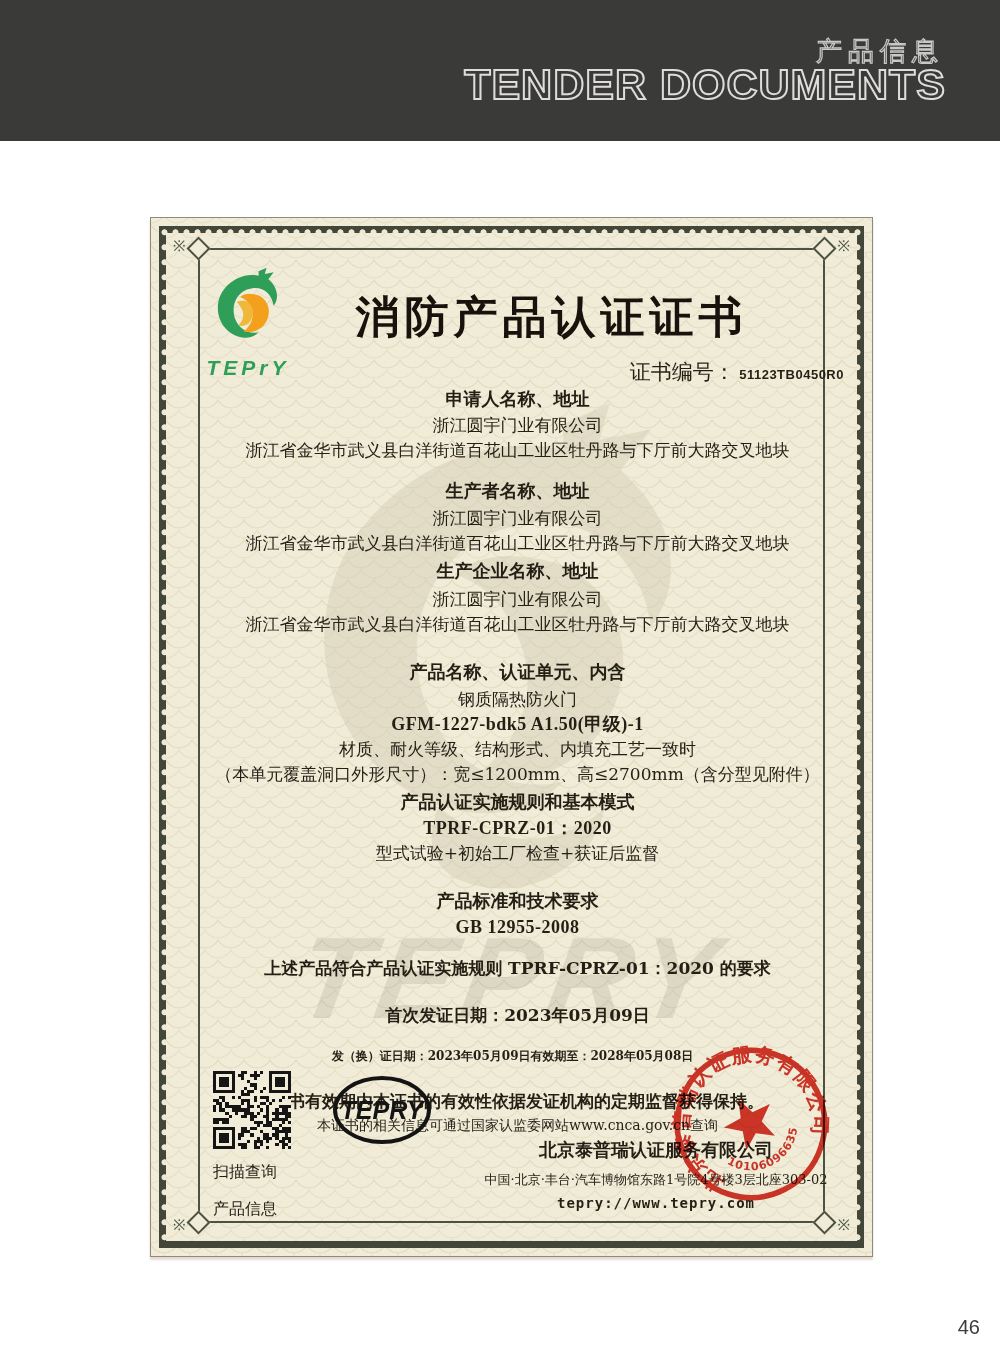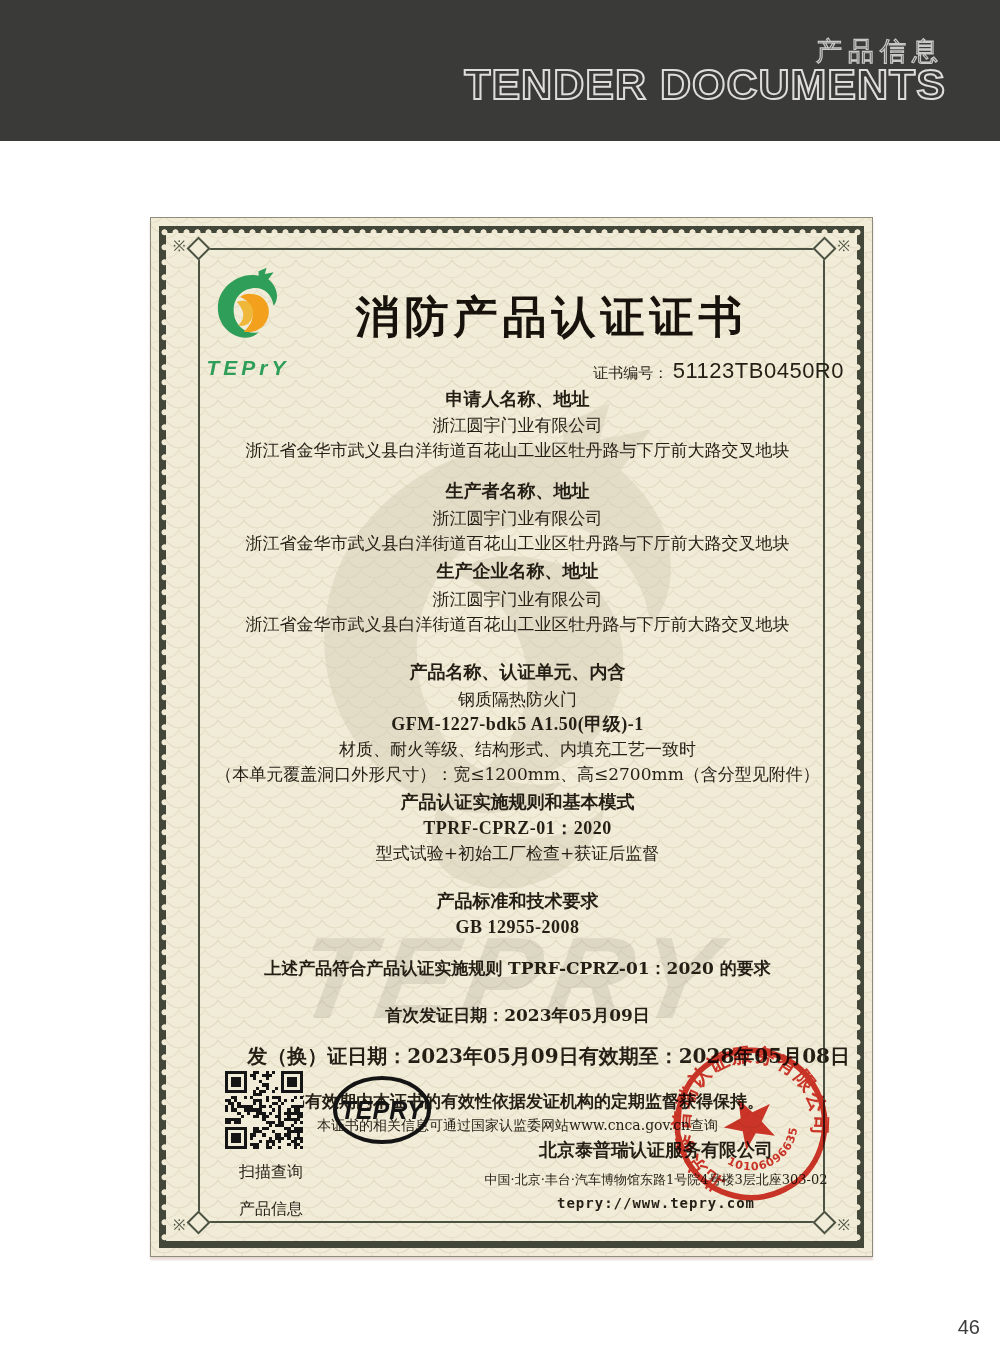--- a/index.html
+++ b/index.html
@@ -68,41 +68,41 @@
   .logo .brand{
     margin-top:2px;color:#2f9e58;font-weight:700;font-style:italic;
     font-size:21px;letter-spacing:4px;font-family:"Liberation Sans", sans-serif;
   }
   .title{
     position:absolute;left:150px;right:70px;top:70px;text-align:center;
     font-size:44px;font-weight:700;letter-spacing:5px;color:#17130c;
     font-family:"DejaVu Serif","Liberation Serif",serif;
   }
   .certno{position:absolute;right:28px;top:140px;white-space:nowrap;}
-  .certno .lbl{font-family:"DejaVu Serif","Liberation Serif",serif;font-size:15px;}
-  .certno .num{font-size:22px;font-weight:400;letter-spacing:.5px;}
+  .certno .lbl{font-family:"DejaVu Serif","Liberation Serif",serif;font-size:21px;}
+  .certno .num{font-size:13px;font-weight:700;letter-spacing:.5px;}
   
   .stack{
     position:absolute;left:28px;right:16px;top:168px;text-align:center;
     font-family:"DejaVu Serif","Liberation Serif",serif;
   }
   .sec-h{font-size:18px;font-weight:700;line-height:25px;}
   .ln{font-size:17px;line-height:25px;}
   .code{font-family:Liberation Serif, serif;font-weight:700;font-size:18px;line-height:25px;letter-spacing:.5px;}
   .mt2{margin-top:2px;}.mt3{margin-top:3px;}.mt4{margin-top:4px;}.mt6{margin-top:15px;}
   .mt8{margin-top:22px;}.mt14{margin-top:22px;}.mt16{margin-top:16px;}.mt20{margin-top:20px;}
   .bold{font-weight:700;}
   .daterow{
-    display:flex;justify-content:flex-end;padding:0 0 0 0;
-    font-size:20px;font-weight:700;line-height:25px;
+    display:flex;justify-content:center;padding:0 0 0 0;
+    font-size:12px;font-weight:700;line-height:25px;
   }
   .daterow .l{margin-left:-4px;} .daterow .r{margin-right:6px;}
   .note-q{font-size:14px;line-height:22px;}
   
-  .qr-block{position:absolute;left:62px;top:853px;width:90px;text-align:right;}
+  .qr-block{position:absolute;left:62px;top:853px;width:90px;text-align:left;}
   .qr-cap{font-family:"DejaVu Serif","Liberation Serif",serif;font-size:16px;line-height:21px;margin-top:8px;}
   .oval-logo{
     position:absolute;left:182px;top:858px;width:90px;height:60px;
     border:4px solid #141414;border-radius:50%;display:flex;align-items:center;justify-content:center;
     font-size:25px;font-weight:900;font-style:italic;letter-spacing:0px;color:#141414;
     background:transparent;
   }
   .footer-center{position:absolute;left:280px;top:920px;width:450px;text-align:center;}
   .fc-company{font-family:"DejaVu Serif","Liberation Serif",serif;font-size:18px;font-weight:700;}
   .fc-addr{font-family:"DejaVu Serif","Liberation Serif",serif;font-size:13px;margin-top:9px;}

